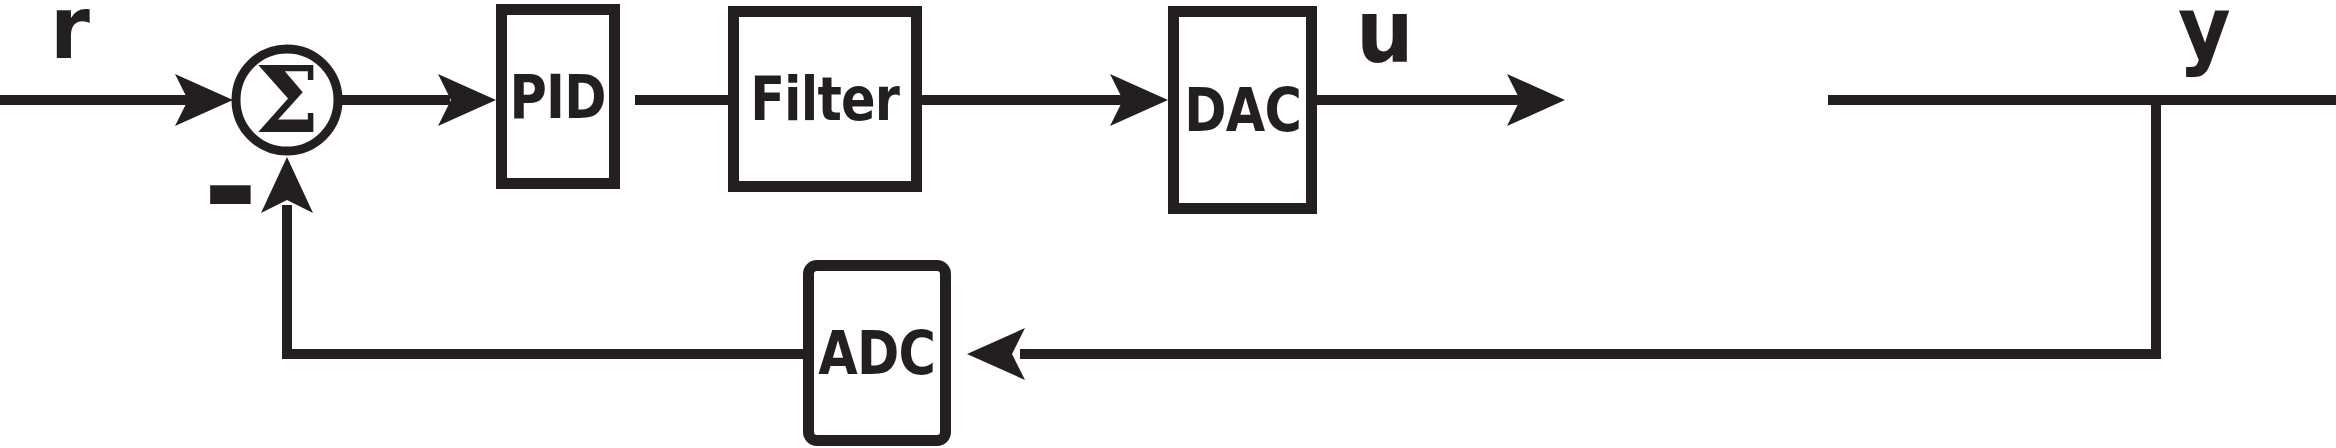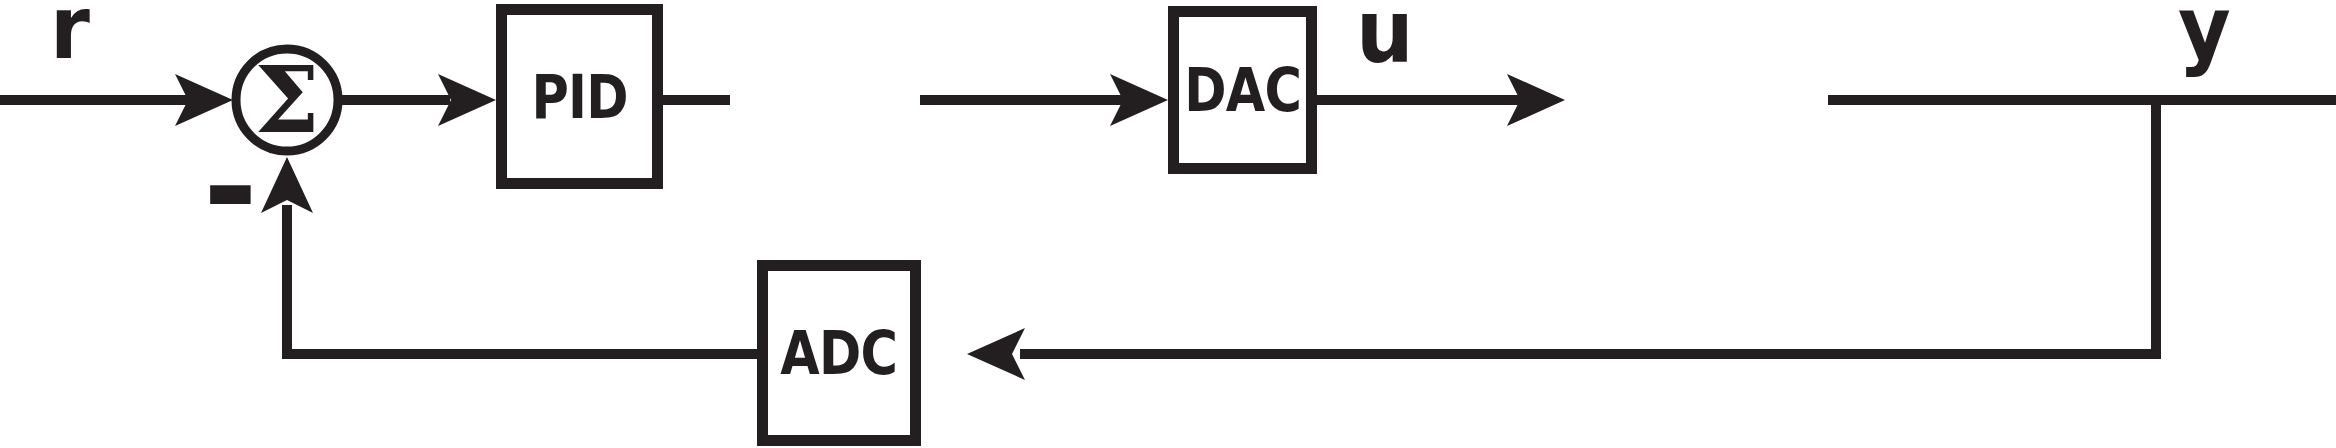--- a/index.html
+++ b/index.html
@@ -111,27 +111,30 @@
   </svg>
 
   <div class="sigma">Σ</div>
 
   <div class="minus-label">-</div>
 
   <div class="signal-label signal-label--r">r</div>
   <div class="signal-label signal-label--u">u</div>
   <div class="signal-label signal-label--y">y</div>
 
-  <div class="block" style="left:496px;top:4px;width:167px;height:185px;">
+  <div class="block" style="left:496px;top:4px;width:124px;height:185px;">
     <span class="block-label">PID</span>
   </div>
 
+  <div class="block" style="left:728px;top:6px;width:194px;height:186px;">
+    <span class="block-label">Filter</span>
+  </div>
 
-  <div class="block" style="left:1168px;top:6px;width:149px;height:168px;">
+  <div class="block" style="left:1168px;top:6px;width:149px;height:208px;">
     <span class="block-label">DAC</span>
   </div>
 
 
-  <div class="block" style="left:757px;top:260px;width:164px;height:186px;">
+  <div class="block" style="left:803px;top:260px;width:148px;height:186px;border-radius:14px;">
     <span class="block-label">ADC</span>
   </div>
 
 </div>
 
 </body></html>

